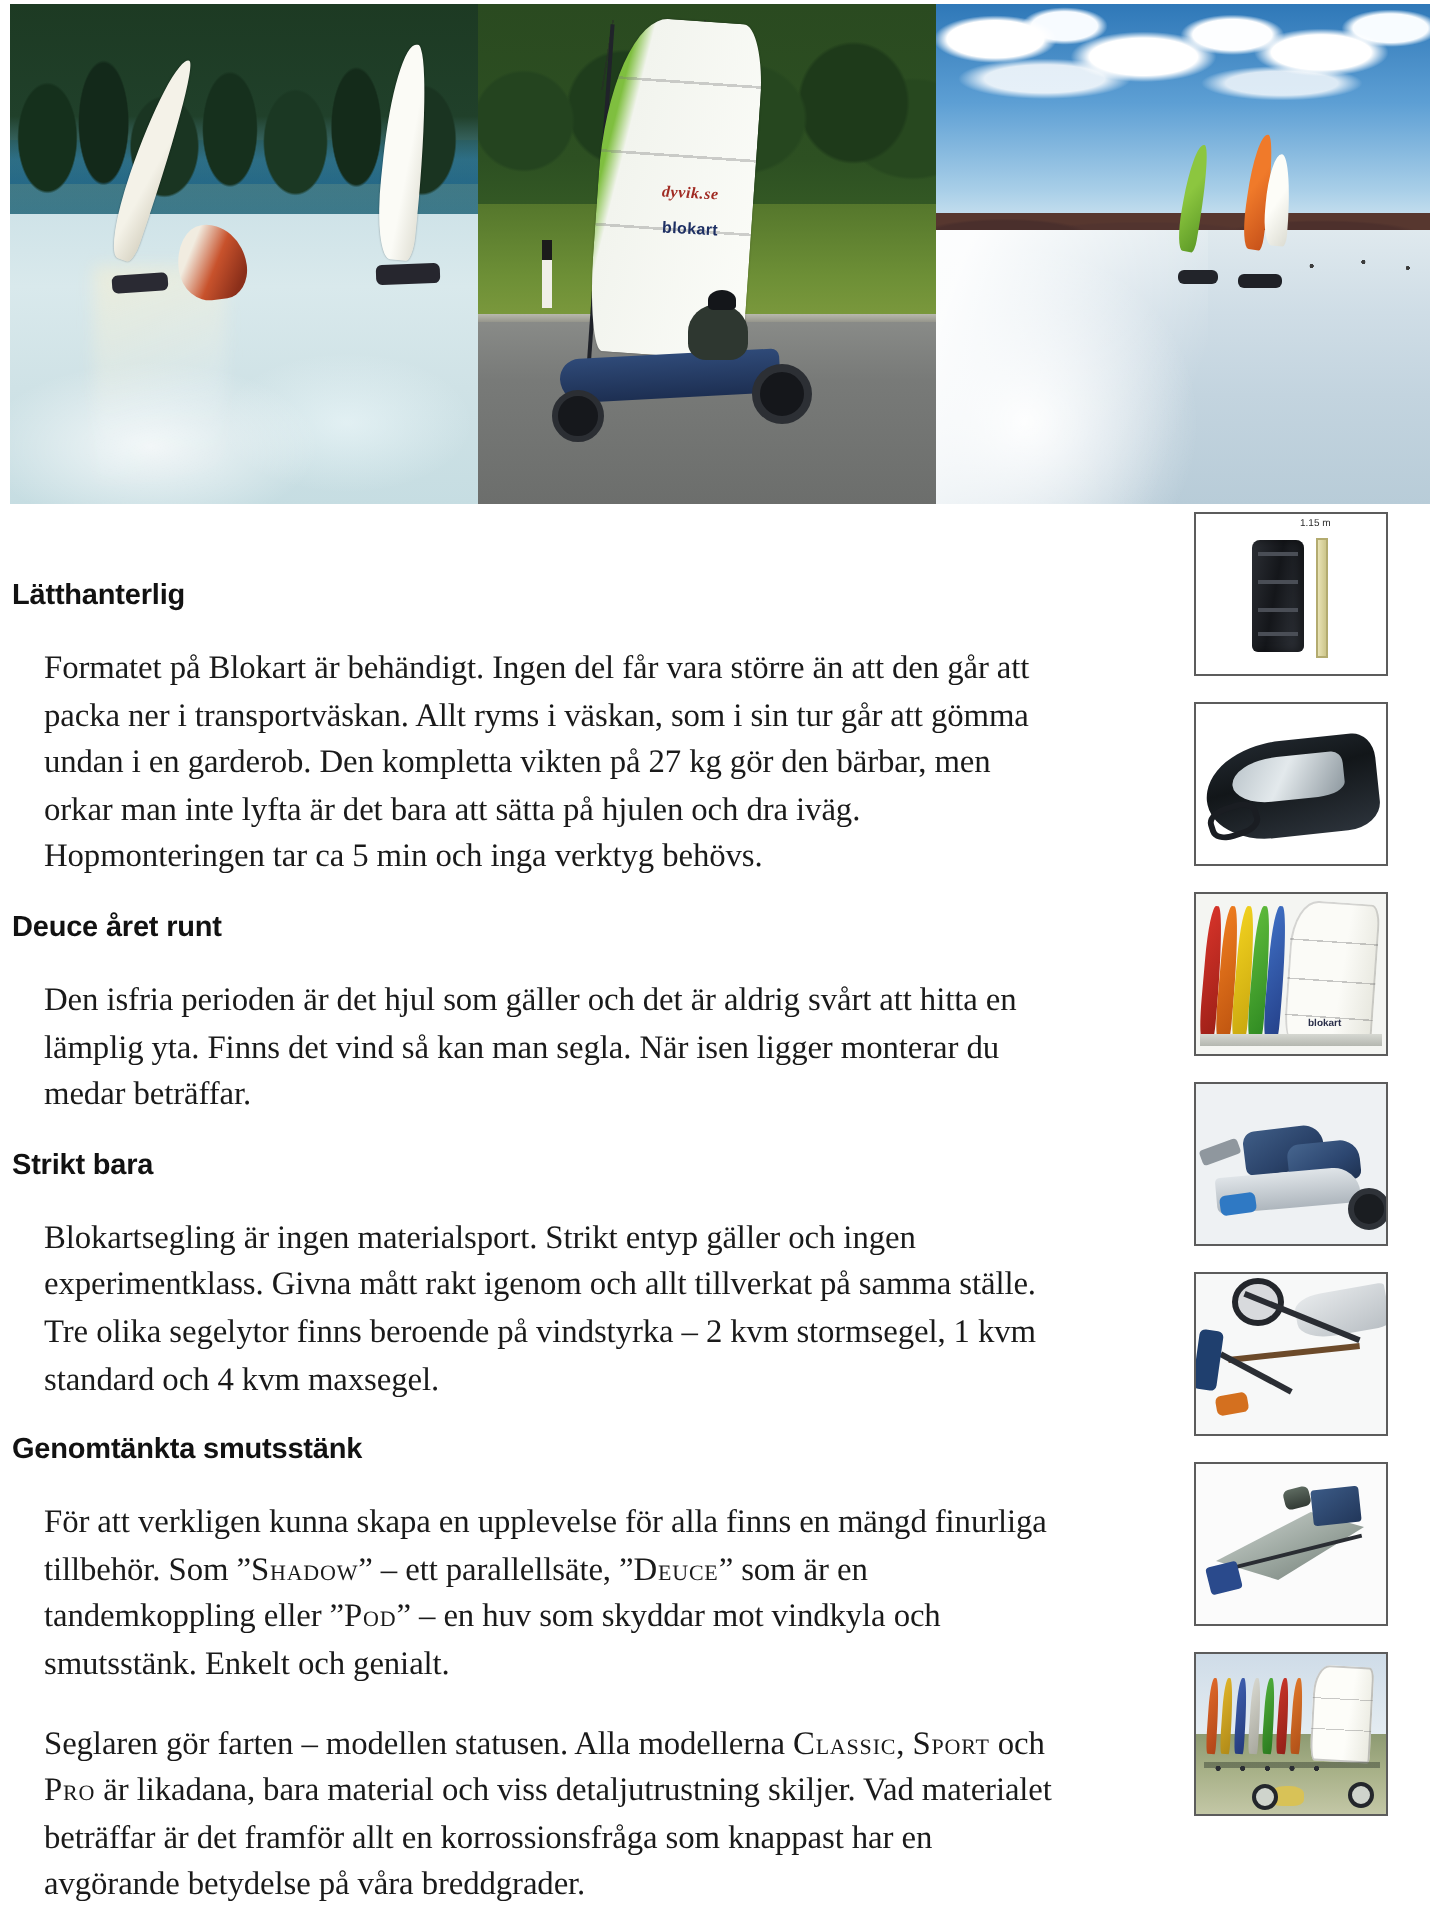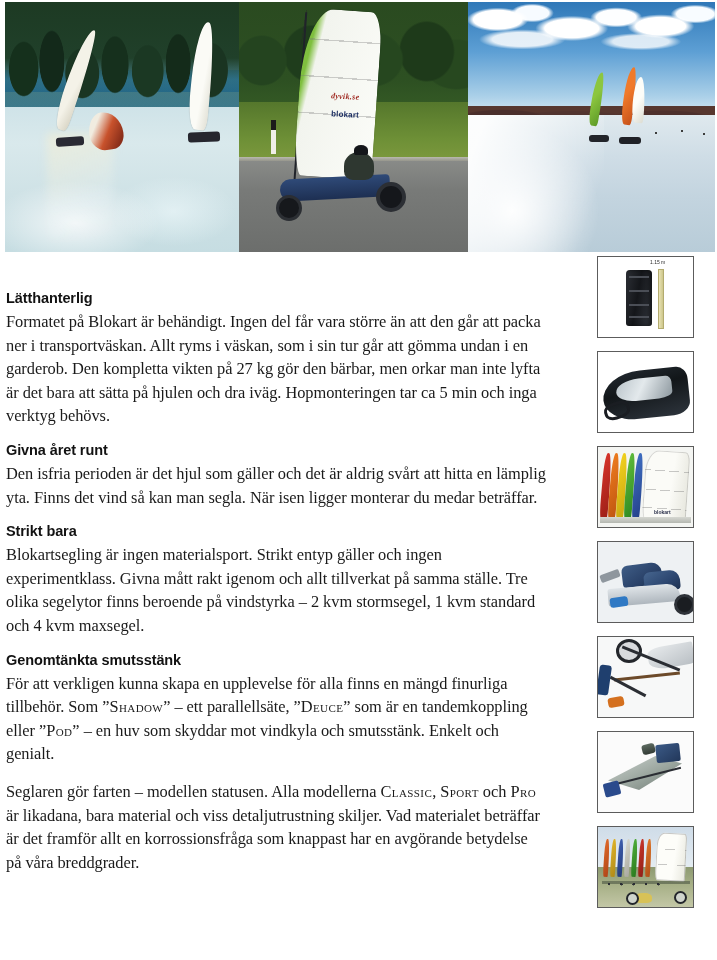--- a/index.html
+++ b/index.html
@@ -271,21 +271,21 @@
     font-weight: bold;
     color: #121212;
     margin: 0 0 4px 0;
     letter-spacing: -0.1px;
   }
   .sec-body {
     font-family: "Liberation Serif", serif;
     font-size: 16.4px;
     line-height: 23.6px;
     color: #1a1a1a;
-    margin: 0;
+    margin: 16px;
     text-align: left;
     letter-spacing: -0.05px;
   }
   .smallcaps {
     font-variant: small-caps;
     letter-spacing: .4px;
   }
 
   
   .thumb-rail {
@@ -566,21 +566,21 @@
 </div>
 
 <div class="article">
 
   <div class="section">
     <h2 class="sec-head">Lätthanterlig</h2>
     <p class="sec-body">Formatet på Blokart är behändigt. Ingen del får vara större än att den går att packa ner i transportväskan. Allt ryms i väskan, som i sin tur går att gömma undan i en garderob. Den kompletta vikten på 27 kg gör den bärbar, men orkar man inte lyfta är det bara att sätta på hjulen och dra iväg. Hopmonteringen tar ca 5 min och inga verktyg behövs.</p>
   </div>
 
   <div class="section">
-    <h2 class="sec-head">Givna året runt</h2>
+    <h2 class="sec-head">Deuce året runt</h2>
     <p class="sec-body">Den isfria perioden är det hjul som gäller och det är aldrig svårt att hitta en lämplig yta. Finns det vind så kan man segla. När isen ligger monterar du medar beträffar.</p>
   </div>
 
   <div class="section">
     <h2 class="sec-head">Strikt bara</h2>
     <p class="sec-body">Blokartsegling är ingen materialsport. Strikt entyp gäller och ingen experimentklass. Givna mått rakt igenom och allt tillverkat på samma ställe. Tre olika segelytor finns beroende på vindstyrka – 2 kvm stormsegel, 1 kvm standard och 4 kvm maxsegel.</p>
   </div>
 
   <div class="section">
     <h2 class="sec-head">Genomtänkta smutsstänk</h2>

